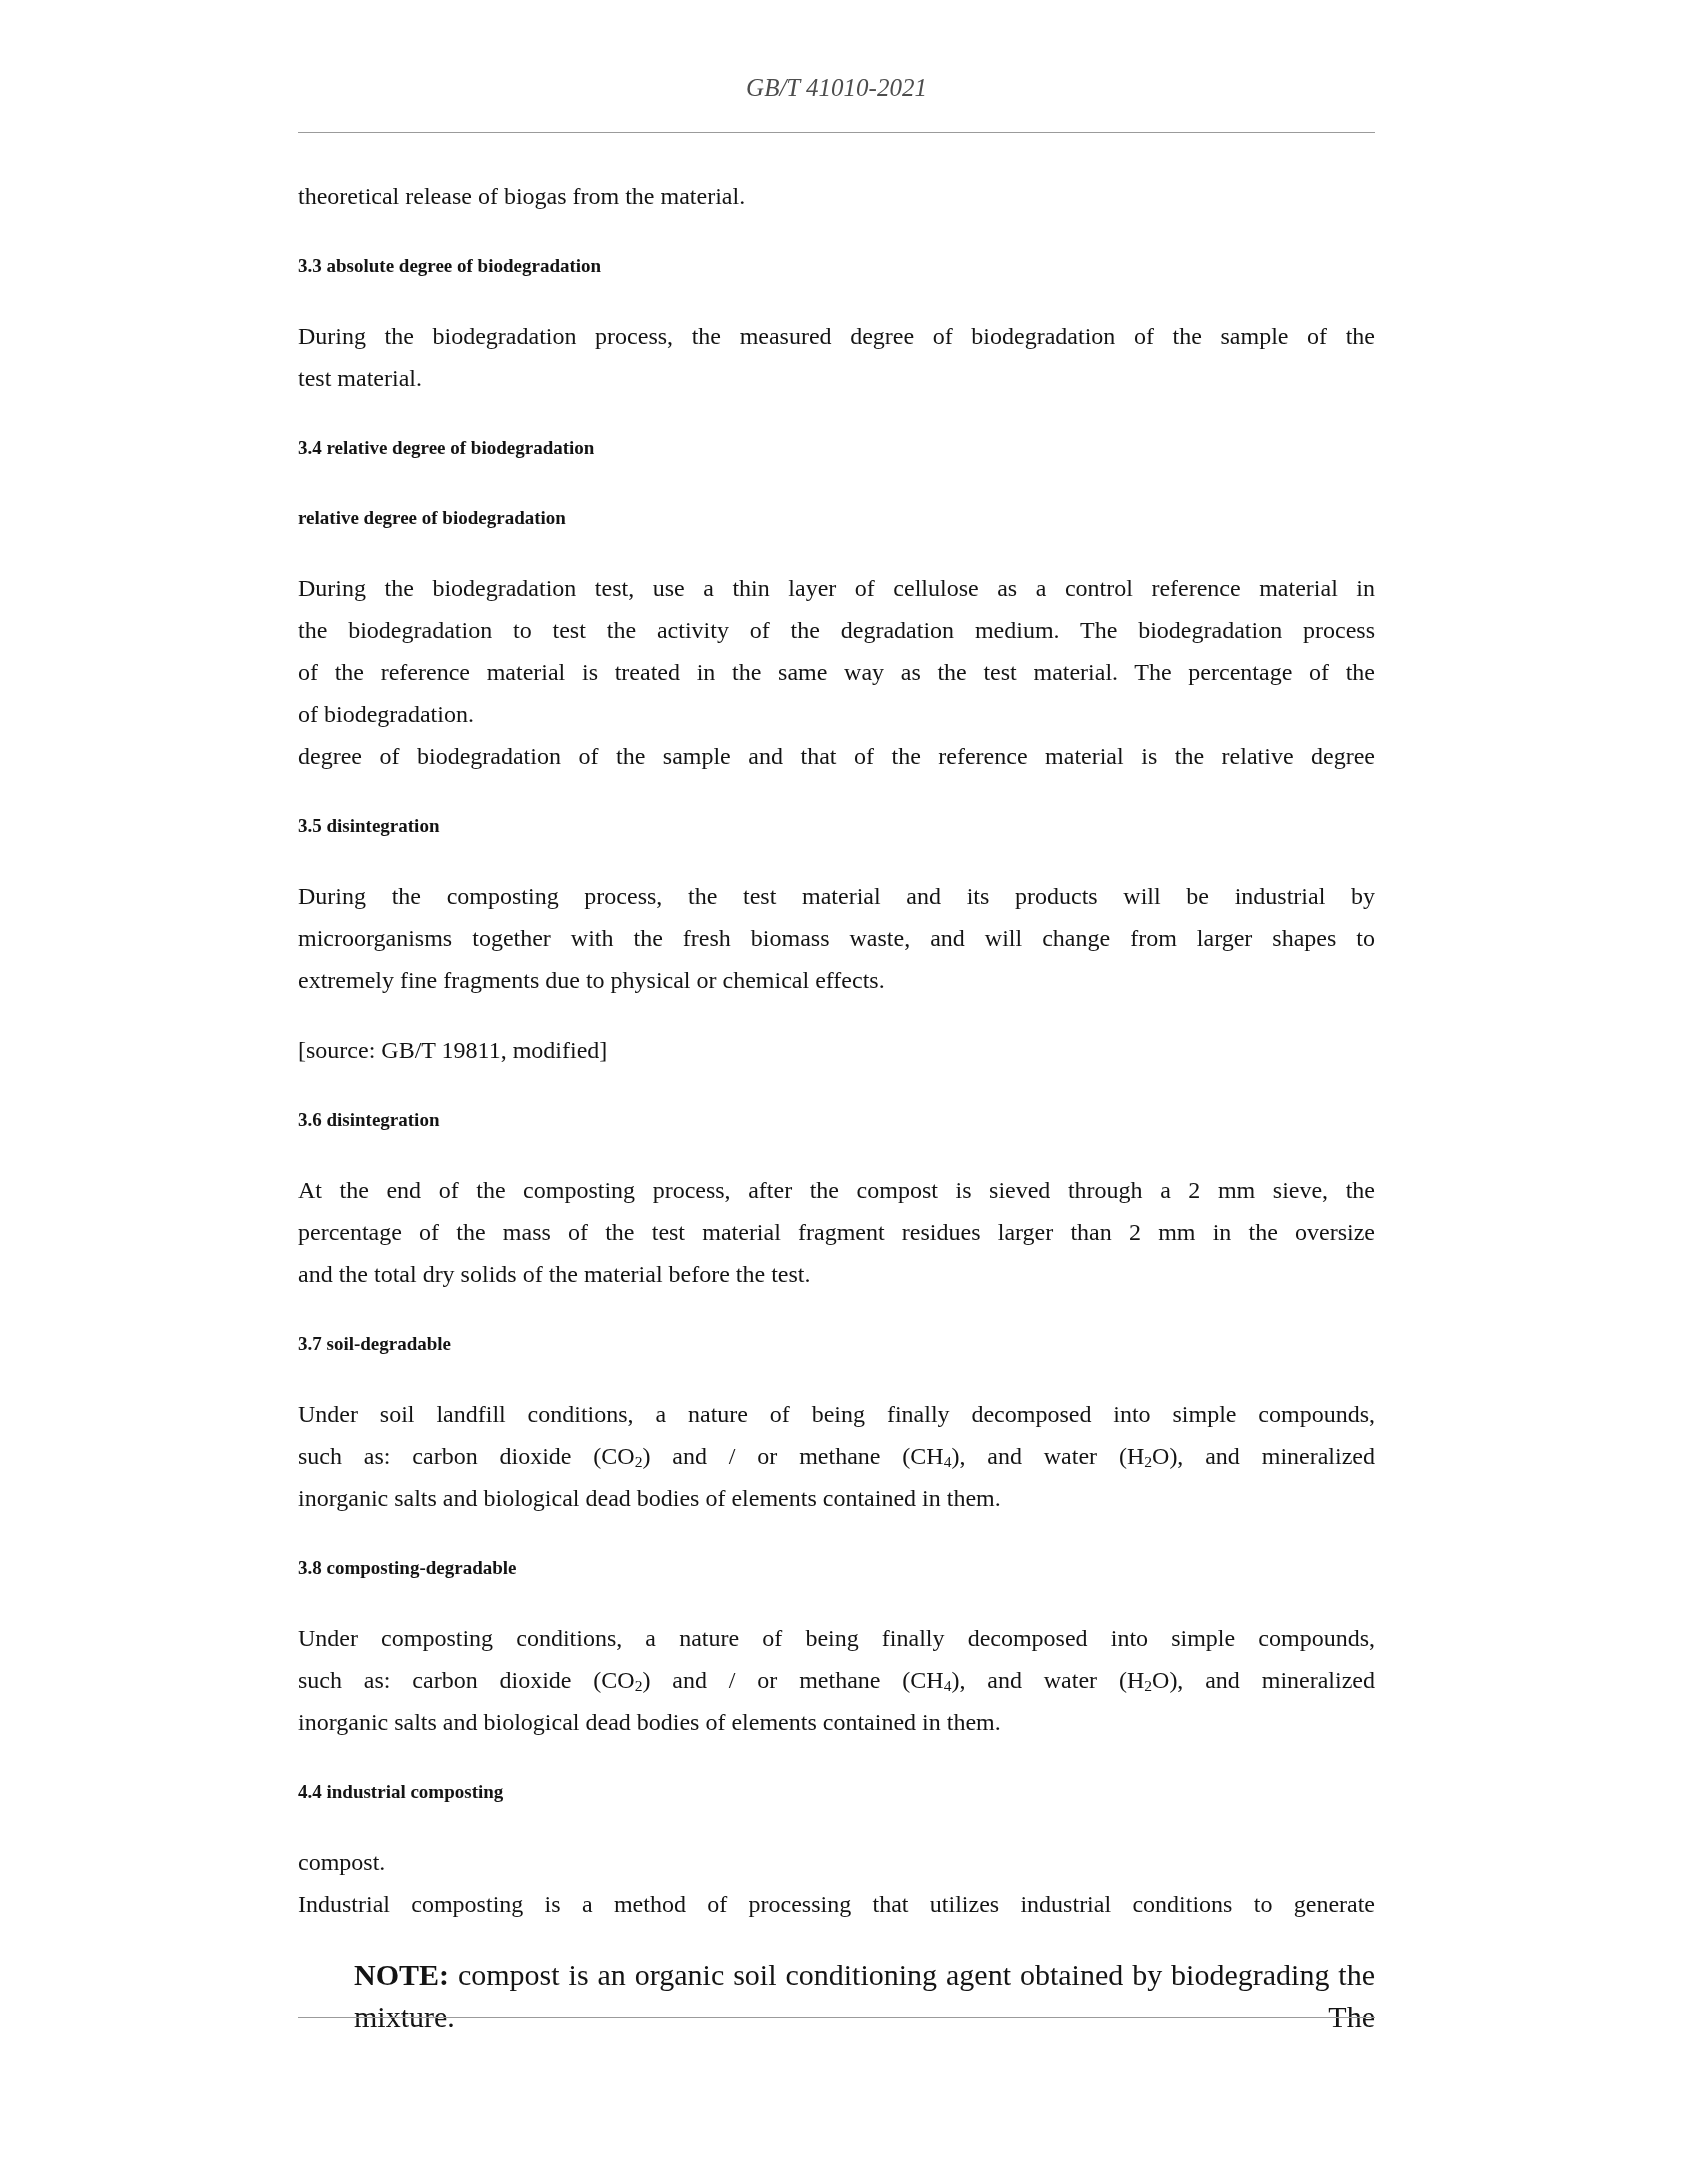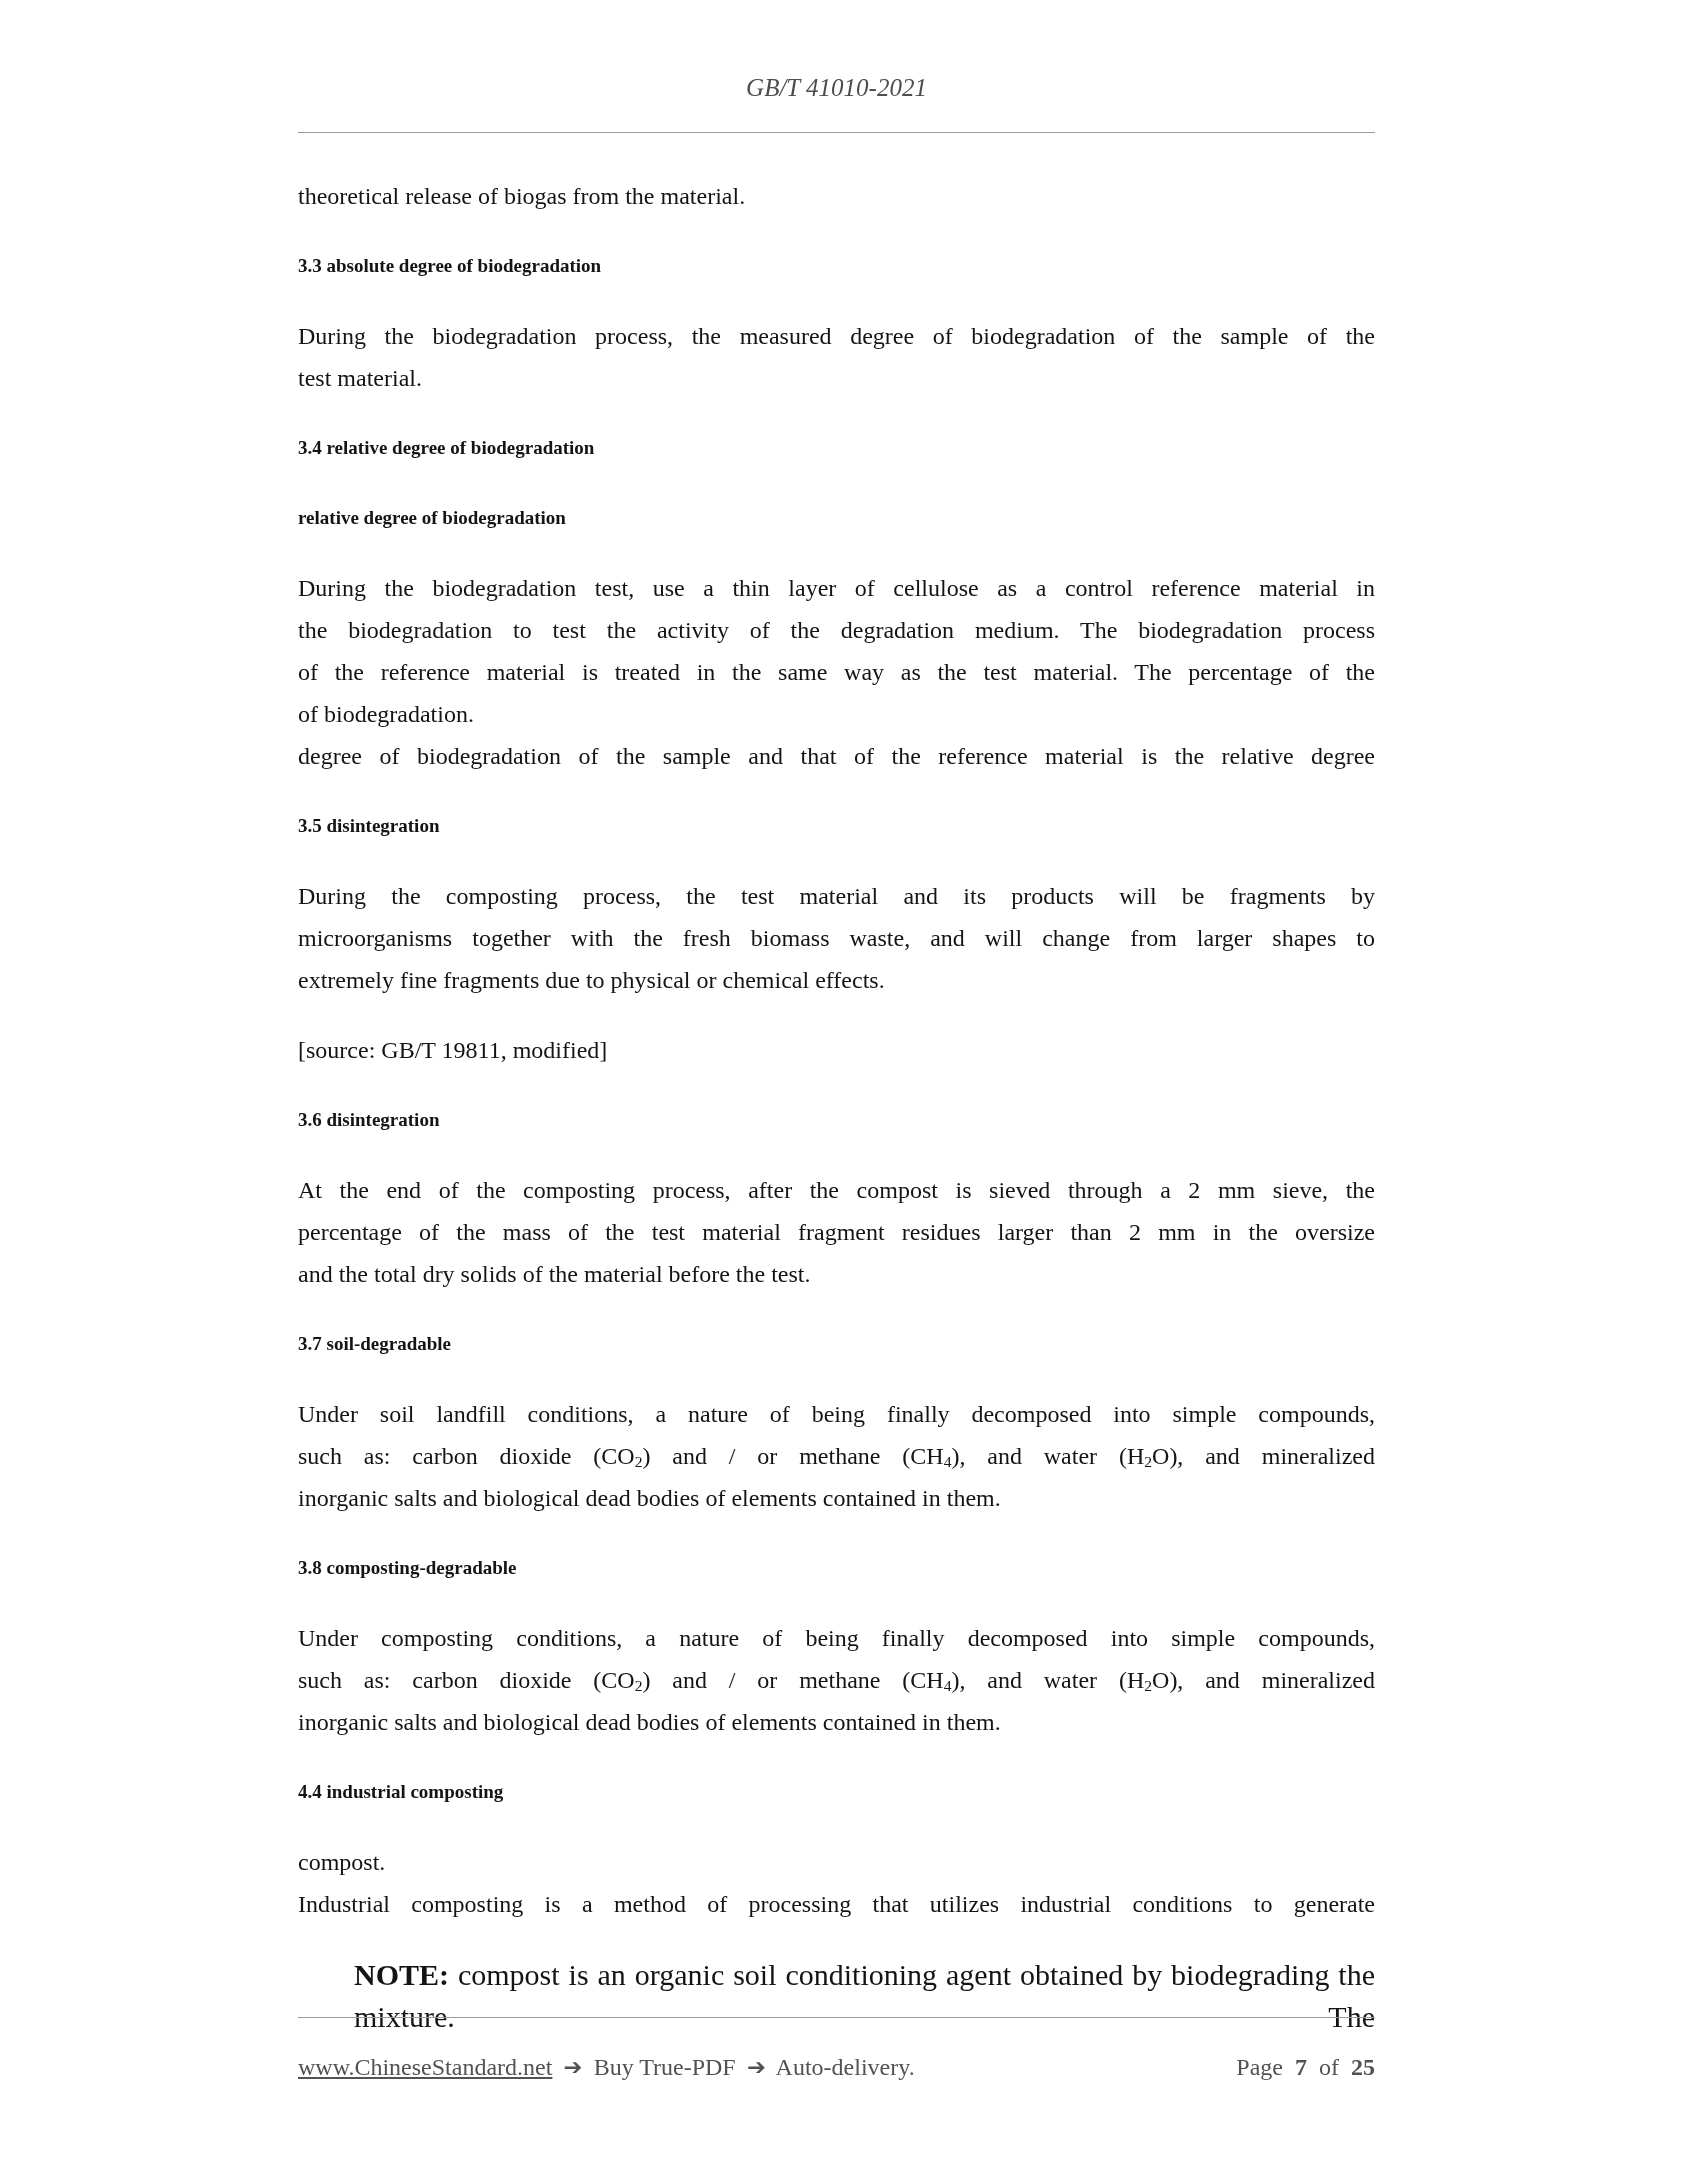--- a/index.html
+++ b/index.html
@@ -68,21 +68,21 @@
     <div class="block para">
       <div class="line jline">During the biodegradation test, use a thin layer of cellulose as a control reference material in</div>
       <div class="line jline">the biodegradation to test the activity of the degradation medium. The biodegradation process</div>
       <div class="line jline">of the reference material is treated in the same way as the test material. The percentage of the</div>
       <div class="line">of biodegradation.</div>
       <div class="line jline">degree of biodegradation of the sample and that of the reference material is the relative degree</div>
     </div>
 
     <h2 class="block heading">3.5 disintegration</h2>
     <div class="block para">
-      <div class="line jline">During the composting process, the test material and its products will be fragments by</div>
+      <div class="line jline">During the composting process, the test material and its products will be industrial by</div>
       <div class="line jline">microorganisms together with the fresh biomass waste, and will change from larger shapes to</div>
       <div class="line">extremely fine fragments due to physical or chemical effects.</div>
     </div>
     <p class="block">[source: GB/T 19811, modified]</p>
 
     <h2 class="block heading">3.6 disintegration</h2>
     <div class="block para">
       <div class="line jline">At the end of the composting process, after the compost is sieved through a 2 mm sieve, the</div>
       <div class="line jline">percentage of the mass of the test material fragment residues larger than 2 mm in the oversize</div>
       <div class="line">and the total dry solids of the material before the test.</div>
@@ -107,31 +107,16 @@
       <div class="line">compost.</div>
       <div class="line jline">Industrial composting is a method of processing that utilizes industrial conditions to generate</div>
     </div>
 
     <p class="note"><span class="note-label">NOTE:</span> <span>compost is an organic soil conditioning agent obtained by biodegrading the mixture. The</span></p>
 
   </div>
 
   <div class="doc-footer">
     <hr class="rule footer-rule">
-    <div class="footer-row">
-      <div class="footer-left">
-        <span class="footer-link">www.ChineseStandard.net</span>
-        <span class="arrow">➔</span>
-        <span>Buy True-PDF</span>
-        <span class="arrow">➔</span>
-        <span>Auto-delivery.</span>
-      </div>
-      <div class="page-info">
-        <span>Page</span>
-        <span class="b">7</span>
-        <span>of</span>
-        <span class="b">25</span>
-      </div>
-    </div>
   </div>
 
 </div>
 
 
 </body></html>

